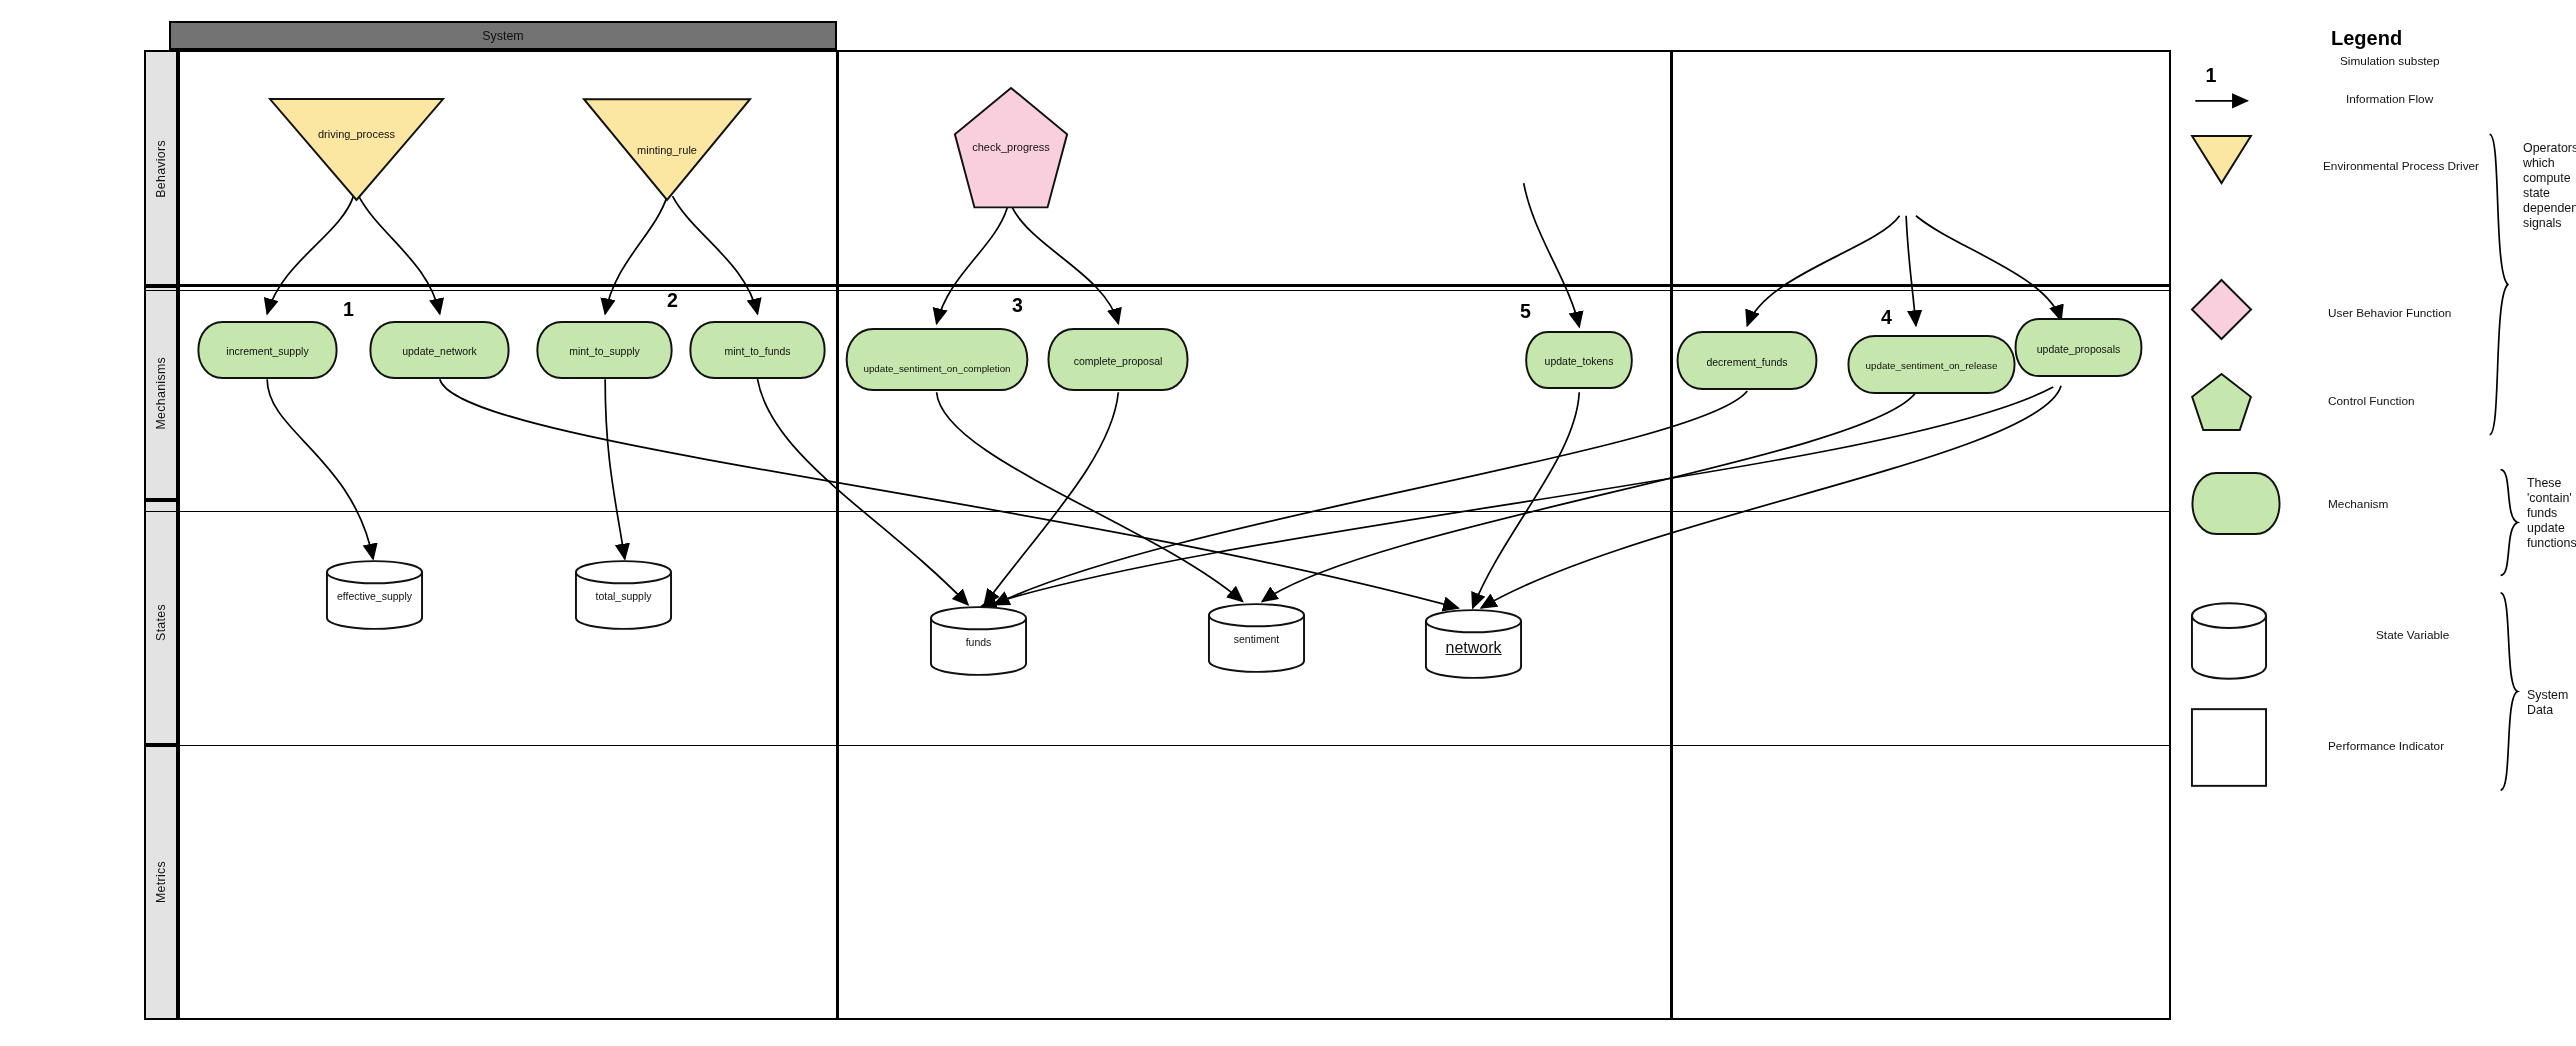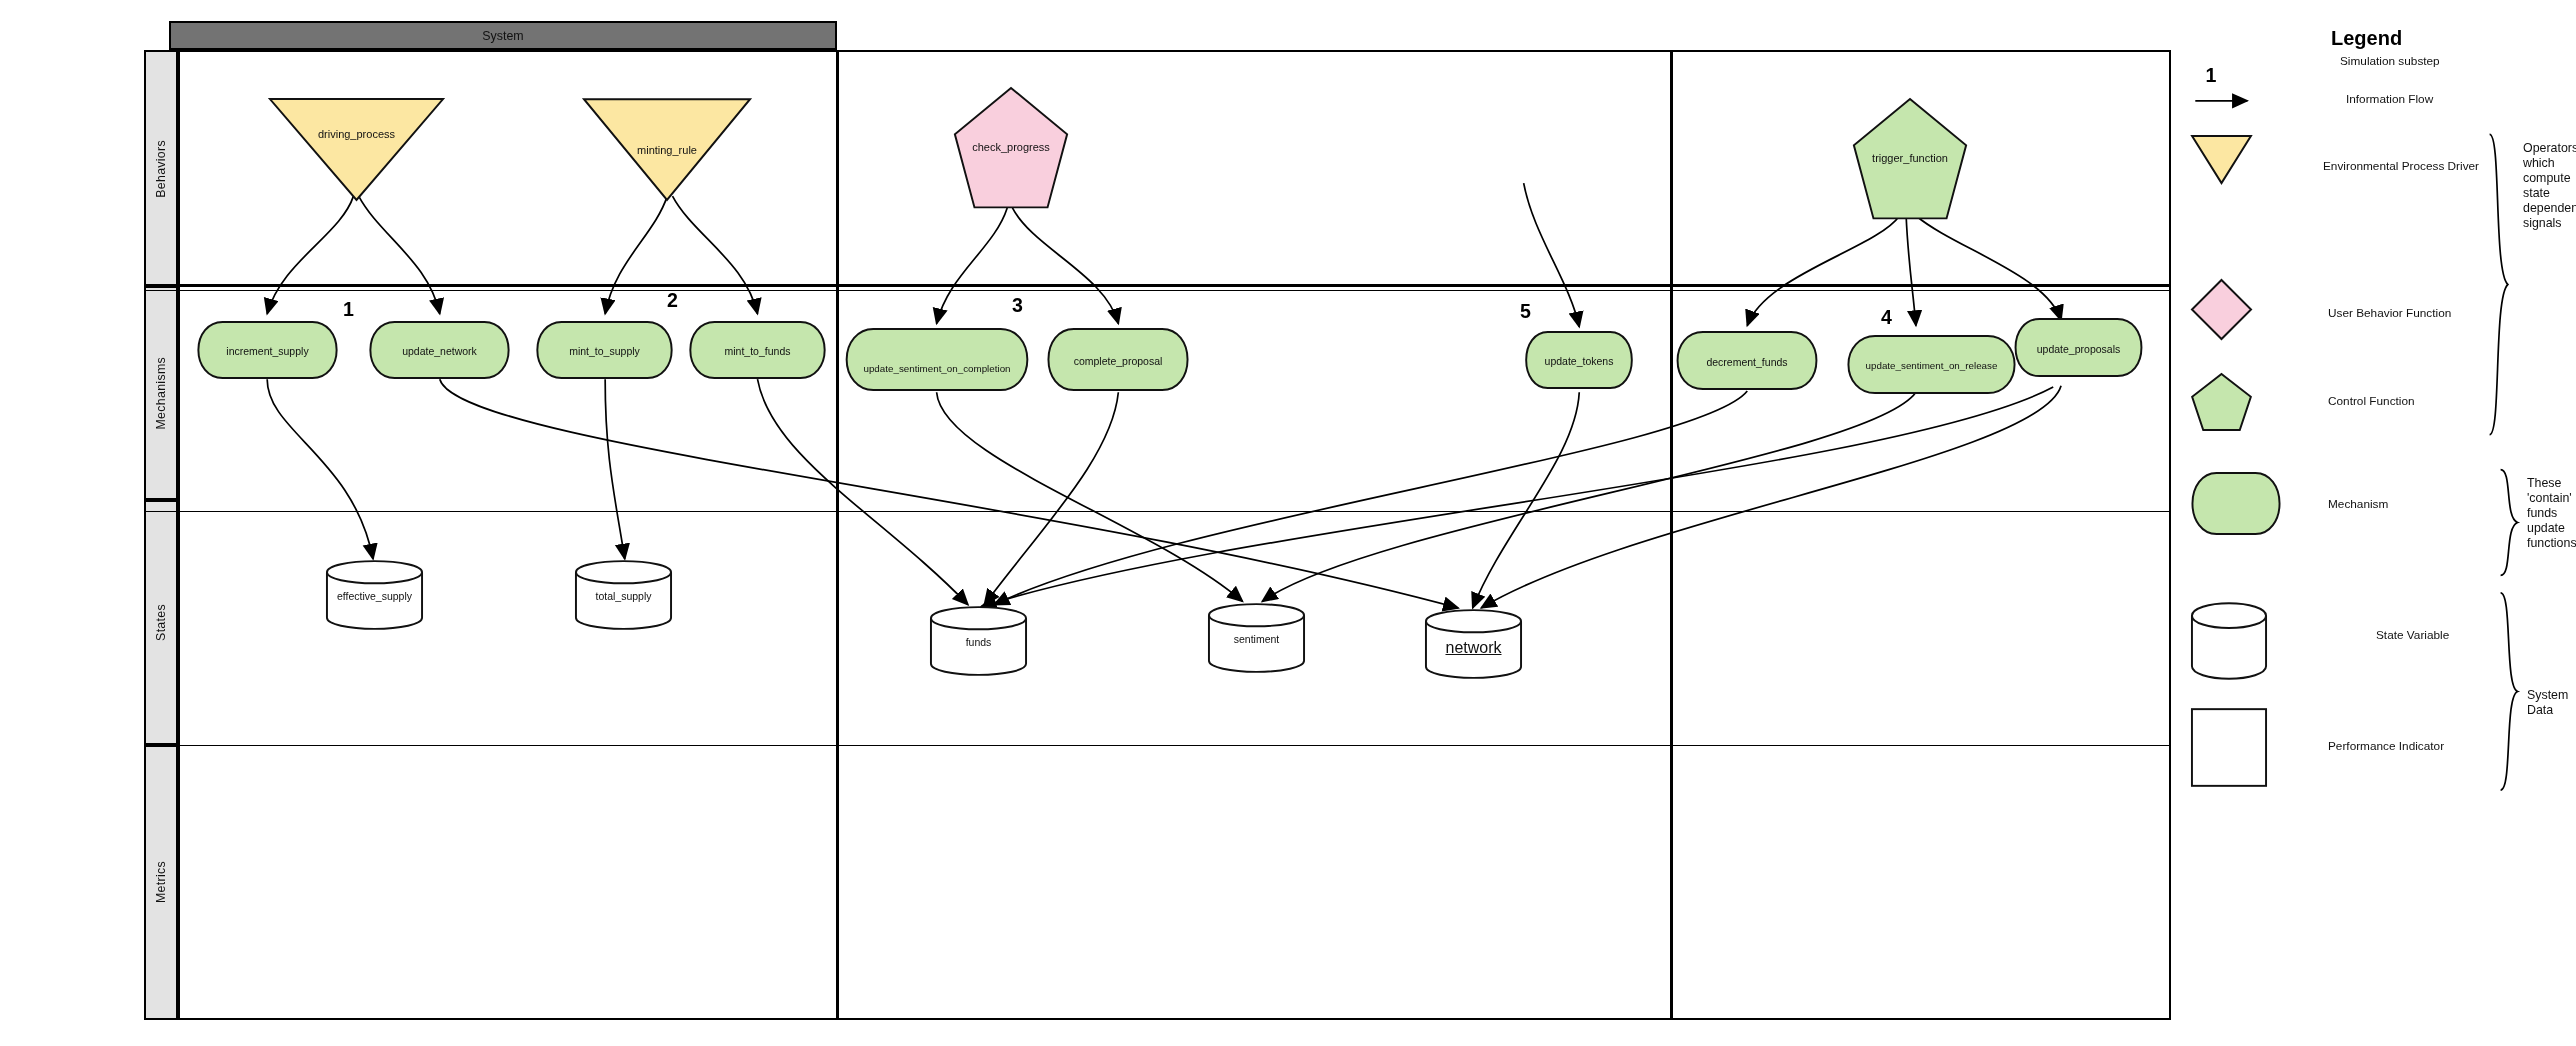--- a/index.html
+++ b/index.html
@@ -128,26 +128,20 @@
   </div>
 
   <div class="abs" style="left:952px;top:86px;width:118px;height:124px;">
     <svg width="118" height="124" viewBox="0 0 180 190">
       <polygon class="shp" points="90,3 176,74 146,186 34,186 4,74" fill="#f9cfdd"></polygon>
     </svg>
     <div class="node-label" style="top:55px;">check_progress</div>
   </div>
 
 
-  <div class="abs" style="left:1851px;top:97px;width:118px;height:124px;">
-    <svg width="118" height="124" viewBox="0 0 180 190">
-      <polygon class="shp" points="90,3 176,74 146,186 34,186 4,74" fill="#c5e6ad"></polygon>
-    </svg>
-    <div class="node-label" style="top:55px;">trigger_function</div>
-  </div>
 
   <div class="abs substep" style="left:343px;top:298px;">1</div>
   <div class="abs substep" style="left:667px;top:289px;">2</div>
   <div class="abs substep" style="left:1012px;top:294px;">3</div>
   <div class="abs substep" style="left:1520px;top:300px;">5</div>
   <div class="abs substep" style="left:1881px;top:306px;">4</div>
 
   <div class="abs" style="left:196px;top:320px;width:143px;height:60px;">
     <svg width="143" height="60" viewBox="0 0 218 92">
       <path class="shp" fill="#c5e6ad" d="M40,3 H178 C200,3 215,22 215,46 C215,70 200,89 178,89 H40 C18,89 3,70 3,46 C3,22 18,3 40,3 Z"></path>

